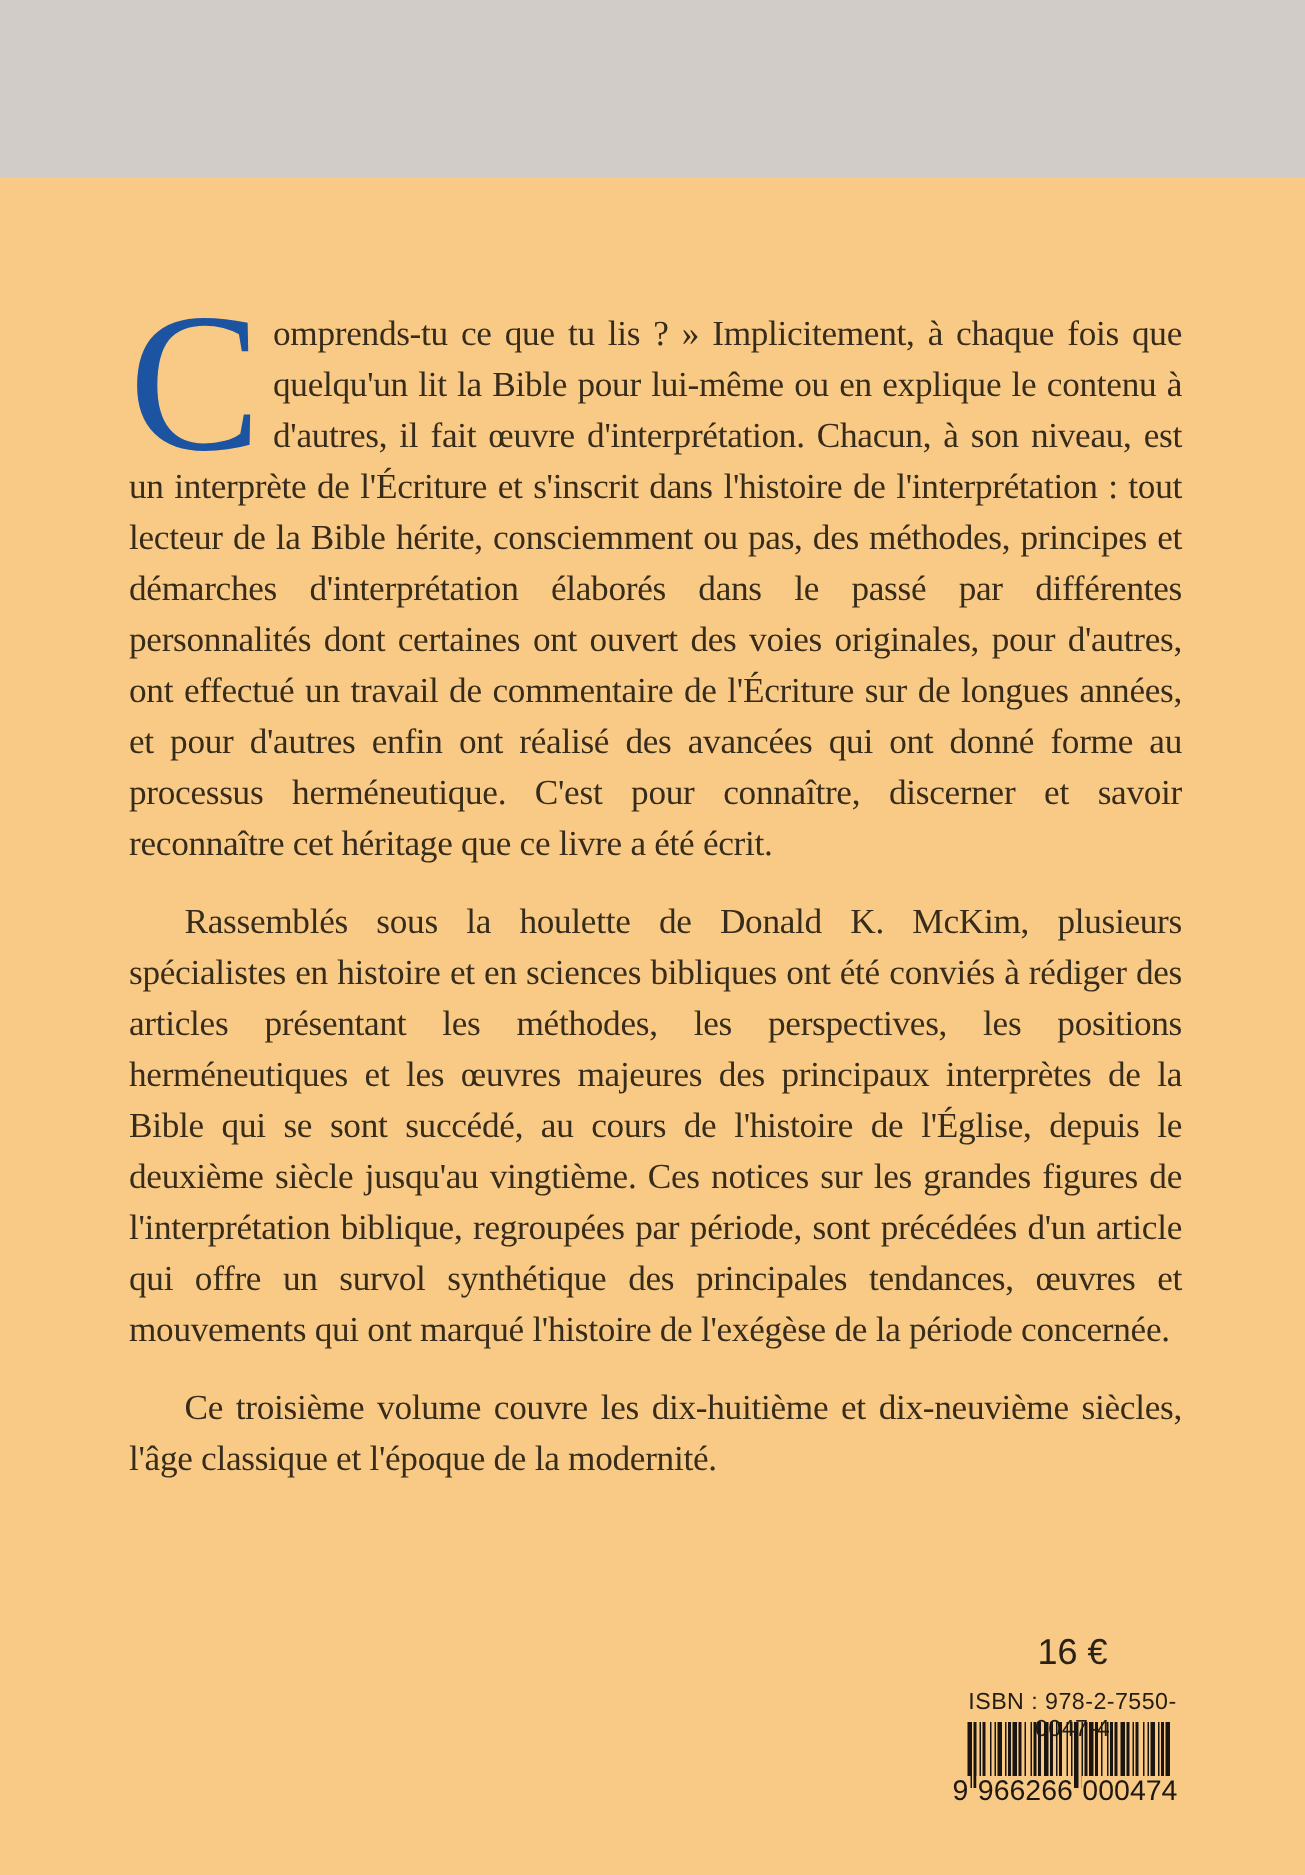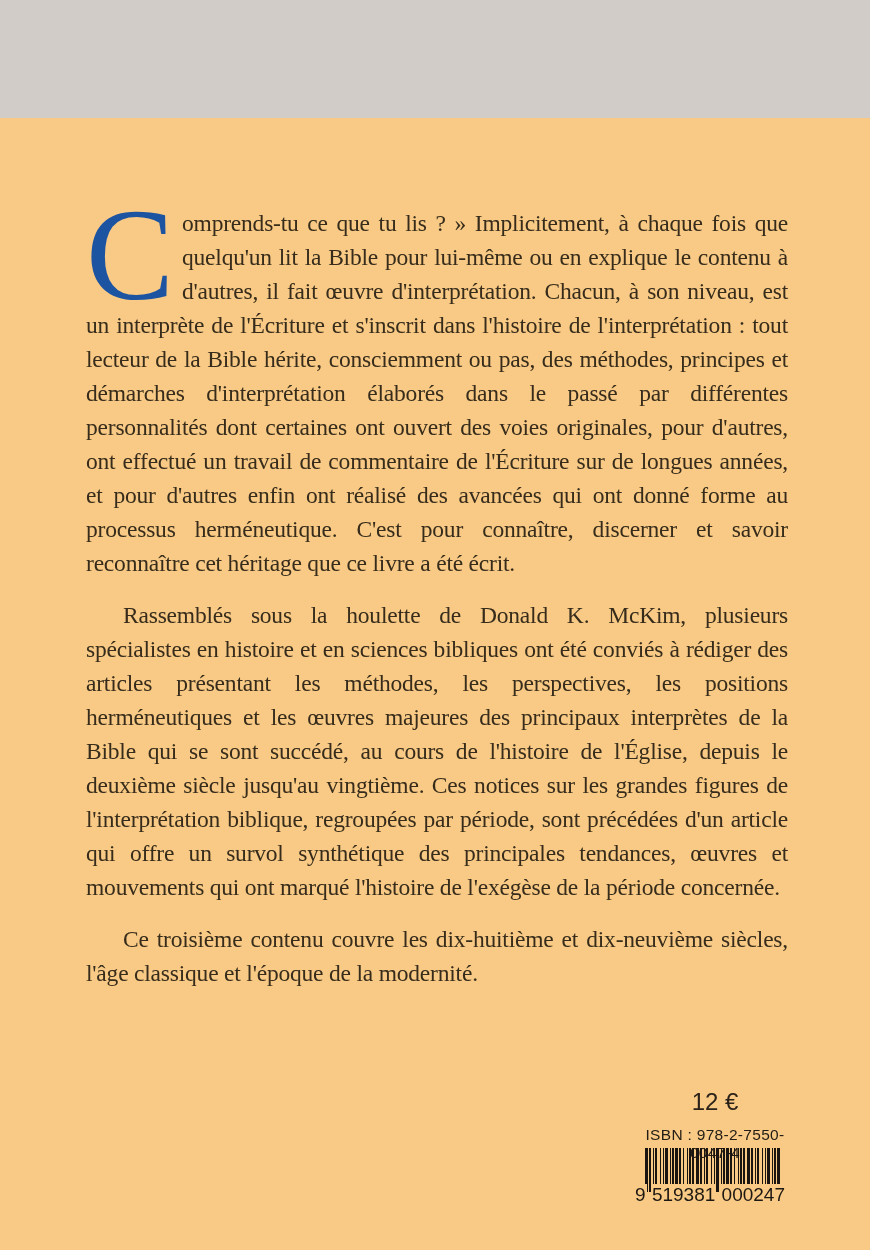--- a/index.html
+++ b/index.html
@@ -59,25 +59,25 @@
 </head>
 <body>
 
 <div class="page">
 
   <div class="top-band"></div>
 
   <div class="content">
     <p><span class="dropcap">C</span><span>omprends-tu ce que tu lis ? » Implicitement, à chaque fois que quelqu'un lit la Bible pour lui-même ou en explique le contenu à d'autres, il fait œuvre d'interprétation. Chacun, à son niveau, est un interprète de l'Écriture et s'inscrit dans l'histoire de l'interprétation : tout lecteur de la Bible hérite, consciemment ou pas, des méthodes, principes et démarches d'interprétation élaborés dans le passé par différentes personnalités dont certaines ont ouvert des voies originales, pour d'autres, ont effectué un travail de commentaire de l'Écriture sur de longues années, et pour d'autres enfin ont réalisé des avancées qui ont donné forme au processus herméneutique. C'est pour connaître, discerner et savoir reconnaître cet héritage que ce livre a été écrit.</span></p>
     <p class="indent">Rassemblés sous la houlette de Donald K. McKim, plusieurs spécialistes en histoire et en sciences bibliques ont été conviés à rédiger des articles présentant les méthodes, les perspectives, les positions herméneutiques et les œuvres majeures des principaux interprètes de la Bible qui se sont succédé, au cours de l'histoire de l'Église, depuis le deuxième siècle jusqu'au vingtième. Ces notices sur les grandes figures de l'interprétation biblique, regroupées par période, sont précédées d'un article qui offre un survol synthétique des principales tendances, œuvres et mouvements qui ont marqué l'histoire de l'exégèse de la période concernée.</p>
-    <p class="indent">Ce troisième contenu couvre les dix-huitième et dix-neuvième siècles, l'âge classique et l'époque de la modernité.</p>
+    <p class="indent">Ce troisième volume couvre les dix-huitième et dix-neuvième siècles, l'âge classique et l'époque de la modernité.</p>
   </div>
 
 
-  <div class="price">12 €</div>
+  <div class="price">16 €</div>
 
   <div class="isbn">ISBN : 978-2-7550-0047-4</div>
 
   <div class="barcode">
     <div class="bars">
         <div style="width: 3px; background: var(--barcode-ink,#1a1511);"></div>
         <div style="width: 1px; background: transparent;"></div>
         <div style="width: 2px; background: var(--barcode-ink,#1a1511);"></div>
         <div style="width: 2px; background: transparent;"></div>
         <div style="width: 1px; background: var(--barcode-ink,#1a1511);"></div>
@@ -151,18 +151,18 @@
         <div style="width: 3px; background: var(--barcode-ink,#1a1511);"></div>
         <div style="width: 2px; background: transparent;"></div>
         <div style="width: 1px; background: var(--barcode-ink,#1a1511);"></div>
         <div style="width: 1px; background: transparent;"></div>
         <div style="width: 2px; background: var(--barcode-ink,#1a1511);"></div>
         <div style="width: 1px; background: transparent;"></div>
         <div style="width: 3px; background: var(--barcode-ink,#1a1511);"></div>
       </div>
     <div class="digits">
       <span>9</span>
-      <span>519381</span>
-      <span>000247</span>
+      <span>966266</span>
+      <span>000474</span>
     </div>
   </div>
 
 </div>
 
 </body></html>

